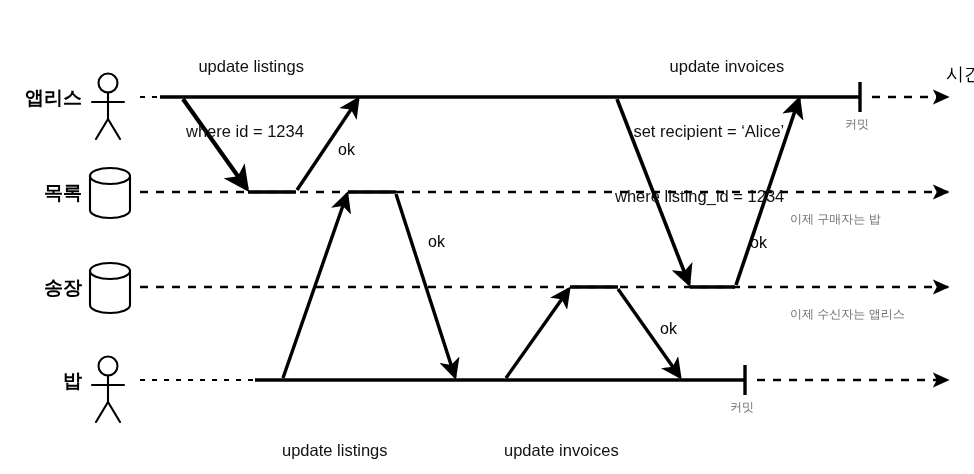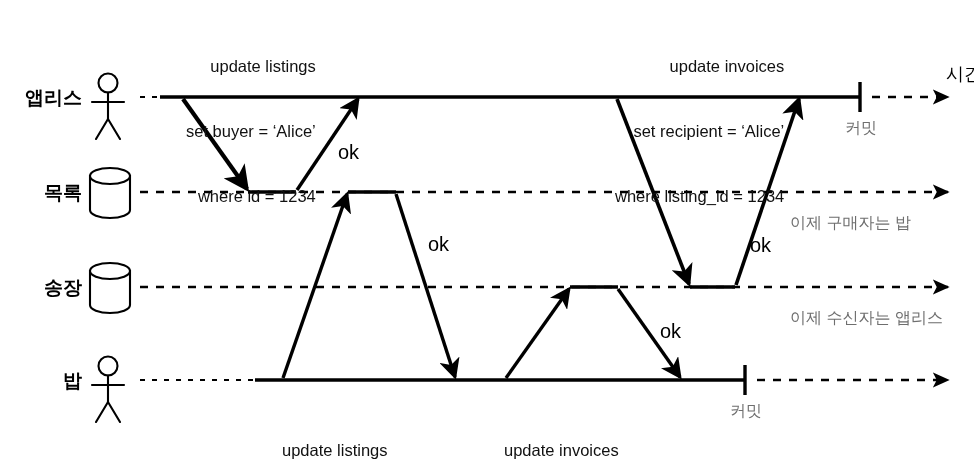--- a/index.html
+++ b/index.html
@@ -36,24 +36,24 @@
     text-align: right;
     width: 80px;
   }
   .sql {
     font-size: 16.5px;
     font-weight: 400;
     color: #111111;
     text-align: right;
   }
   .ok {
-    font-size: 20px;
+    font-size: 16px;
   }
   .note {
-    font-size: 16px;
+    font-size: 12px;
     color: #6e6e6e;
   }
   .time-label {
     font-size: 18px;
     font-weight: 400;
     color: #000000;
     margin-left: 24px;
   }
 </style>
 </head>
@@ -148,21 +148,20 @@
     <line x1="736" y1="285" x2="799" y2="99" stroke="#000000" stroke-width="3.6" marker-end="url(#msg-arrow)"></line>
   </svg>
 
   <div class="lbl actor-label" style="left:2px; top:85px;">앱리스</div>
   <div class="lbl actor-label" style="left:2px; top:180px;">목록</div>
   <div class="lbl actor-label" style="left:2px; top:275px;">송장</div>
   <div class="lbl actor-label" style="left:2px; top:368px;">밥</div>
 
   <div class="lbl sql" style="left:186px; top:12px;">
     <div>update listings</div>
-    <div>set buyer = ‘Alice’</div>
     <div>where id = 1234</div>
   </div>
 
   <div class="lbl sql" style="left:615px; top:12px;">
     <div>update invoices</div>
     <div>set recipient = ‘Alice’</div>
     <div>where listing_id = 1234</div>
   </div>
 
   <div class="lbl sql" style="left:282px; top:396px;">

